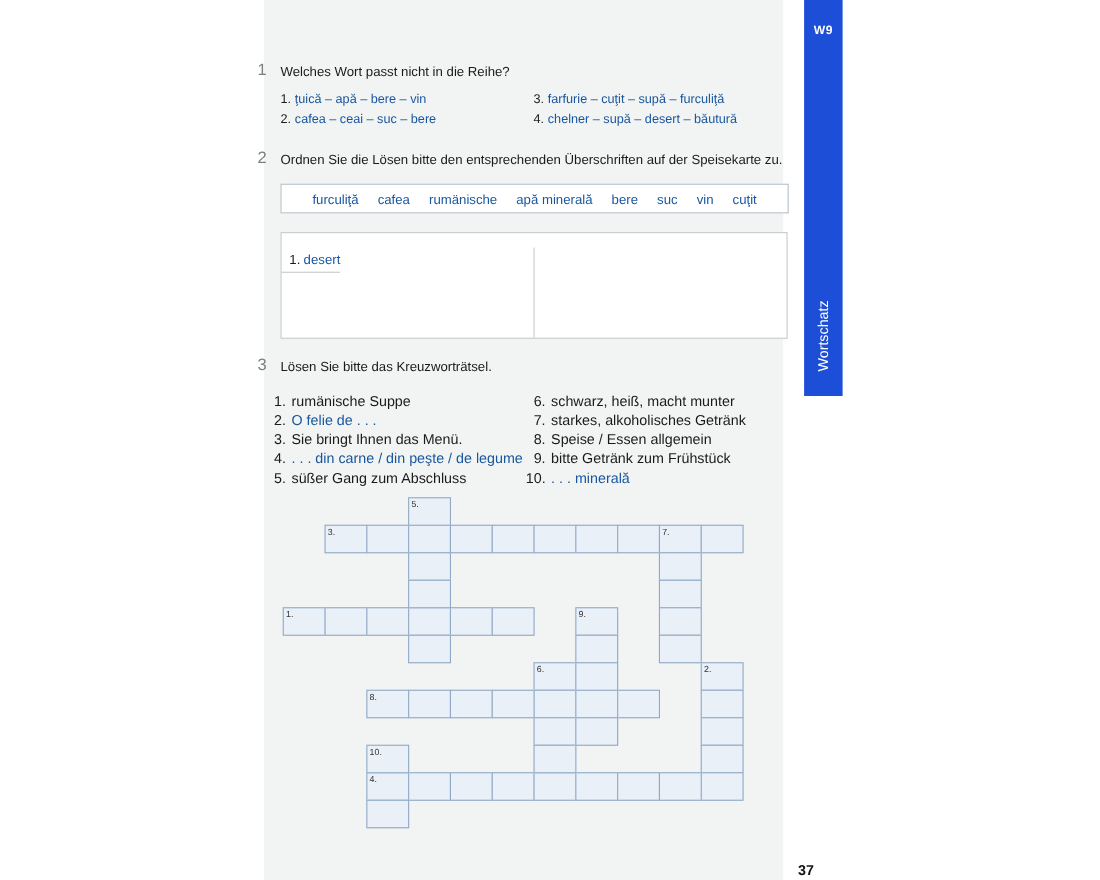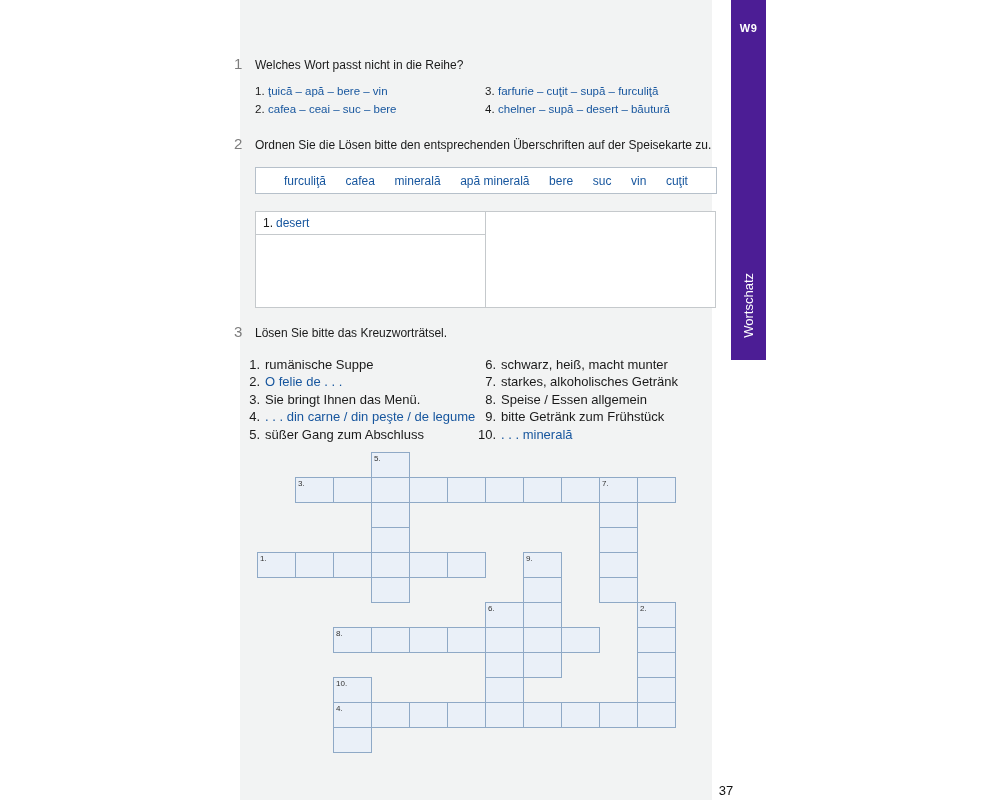--- a/index.html
+++ b/index.html
@@ -1,51 +1,51 @@
 <!DOCTYPE html>
 <html><head>
 <meta charset="utf-8">
 <style>
   * { margin:0; padding:0; box-sizing:border-box; }
   html,body { width:1000px; height:800px; background:#ffffff; font-family:"Liberation Sans", sans-serif; color:#1a1a1a; position:relative; overflow:hidden; }
 
   .content-panel { position:absolute; left:240px; top:0; width:472px; height:800px; background:#f2f3f3; }
 
-  .side-tab { position:absolute; left:731px; top:0; width:35px; height:360px; background:#4c1d95; }
+  .side-tab { position:absolute; left:731px; top:0; width:35px; height:360px; background:#1d4ed8; }
   .tab-code { position:absolute; top:22px; left:0; width:100%; text-align:center; color:#ffffff; font-size:11px; font-weight:bold; letter-spacing:0.5px; }
   .tab-label-wrap { position:absolute; bottom:10px; left:0; width:100%; height:90px; display:flex; align-items:center; justify-content:center; }
   .tab-label { writing-mode:vertical-rl; transform:rotate(180deg); color:#ffffff; font-size:13px; }
 
   .ex-num { position:absolute; font-size:15px; color:#7d7d7d; }
   .ex-title { position:absolute; font-size:12px; color:#1a1a1a; }
 
   .blue { color:#17569e; }
 
   .item-row { position:absolute; font-size:11.5px; white-space:nowrap; }
   .item-num { display:inline-block; width:13px; color:#1a1a1a; }
 
   .wordbank { position:absolute; left:255px; top:167px; width:462px; height:27px; background:#ffffff; border:1px solid #b6c0ca; display:flex; align-items:center; justify-content:space-between; padding:0 28px; font-size:12px; }
   .wordbank span { white-space:nowrap; }
 
   .cat-table { position:absolute; left:255px; top:211px; width:461px; height:97px; background:#ffffff; border:1px solid #c5c9cc; display:flex; }
-  .cat-col { flex:1; border-right:1px solid #c5c9cc; display:flex; flex-direction:column; }
+  .cat-col { flex:1; border-right:1px solid #c5c9cc; display:flex; flex-direction:row;margin-top:13px; }
   .cat-col:last-child { border-right:none; }
   .cat-head { height:23px; border-bottom:1px solid #c5c9cc; padding:4px 0 0 7px; font-size:12px; white-space:nowrap; }
   .cat-body { flex:1; }
   .cat-num { color:#1a1a1a; margin-right:3px; }
 
   .clue-row { position:absolute; font-size:13px; white-space:nowrap; }
   .clue-num { display:inline-block; width:12px; text-align:right; margin-right:5px; color:#1a1a1a; }
   .clue-num-wide { width:18px; }
 
   .crossword { position:absolute; left:257px; top:452px; width:420px; height:302px; }
   .cw-cell { position:absolute; background:#eaf0f8; border:1px solid #8fa9c6; }
   .cw-label { position:absolute; top:1px; left:2px; font-size:8px; color:#333333; line-height:9px; }
 
-  .page-num { position:absolute; left:712px; top:783px; width:28px; text-align:center; font-size:13px; font-weight:normal; color:#111111; }
+  .page-num { position:absolute; left:712px; top:783px; width:28px; text-align:right; font-size:13px; font-weight:bold; color:#111111; }
 </style>
 </head>
 <body>
 
 <div class="content-panel"></div>
 
 <div class="side-tab">
   <div class="tab-code">W9</div>
   <div class="tab-label-wrap">
     <span class="tab-label">Wortschatz</span>
@@ -67,21 +67,21 @@
 <div class="item-row" style="left:485px; top:103px;">
   <span class="item-num">4.</span><span class="blue">chelner – supă – desert – băutură</span>
 </div>
 
 <div class="ex-num" style="left:234px; top:135px;">2</div>
 <div class="ex-title" style="left:255px; top:138px;">Ordnen Sie die Lösen bitte den entsprechenden Überschriften auf der Speisekarte zu.</div>
 
 <div class="wordbank">
   <span class="blue">furculiţă</span>
   <span class="blue">cafea</span>
-  <span class="blue">minerală</span>
+  <span class="blue">rumänische</span>
   <span class="blue">apă minerală</span>
   <span class="blue">bere</span>
   <span class="blue">suc</span>
   <span class="blue">vin</span>
   <span class="blue">cuţit</span>
 </div>
 
 <div class="cat-table">
   <div class="cat-col">
     <div class="cat-head">

